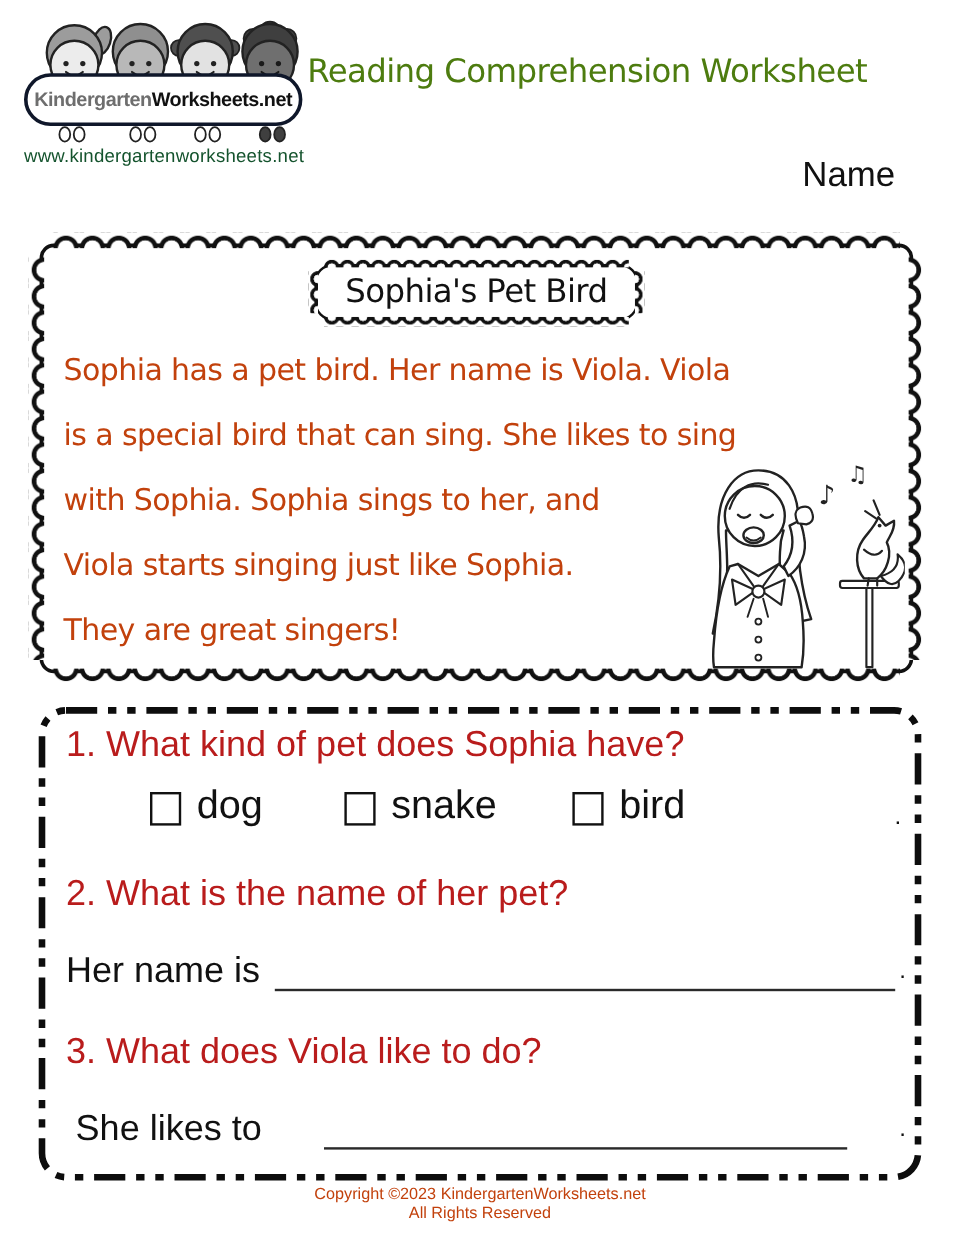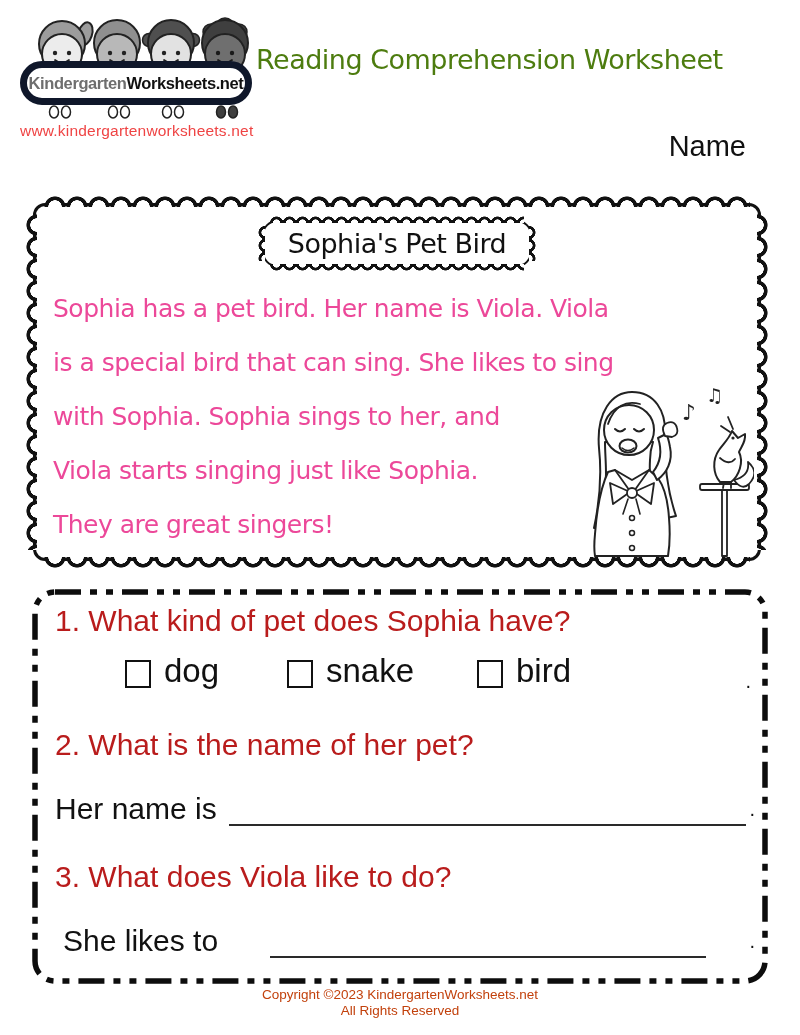--- a/index.html
+++ b/index.html
@@ -2,27 +2,27 @@
 <html><head>
 <meta charset="utf-8">
 <style>
   html,body { margin:0; padding:0; background:#fff; }
   body { width:800px; height:1035px; position:relative; font-family:"Liberation Sans", sans-serif; color:#111; overflow:hidden; }
 
   
   .logo { position:absolute; left:18px; top:6px; width:240px; height:134px; }
   .kids-svg { position:absolute; left:0; top:2px; width:240px; height:72px; z-index:1; }
   .banner { position:absolute; left:2px; top:55px; width:232px; height:44px; box-sizing:border-box;
-            background:#fff; border:7px solid #0f172a; border-radius:24px; z-index:2;
+            background:#fff; border:3px solid #0f172a; border-radius:24px; z-index:2;
             display:flex; align-items:center; justify-content:center; white-space:nowrap;
             font-weight:bold; font-size:16.5px; letter-spacing:-0.4px; }
   .banner .p1 { color:#6e6e6e; }
   .banner .p2 { color:#111; }
   .feet-svg { position:absolute; left:0; top:98px; width:240px; height:16px; z-index:1; }
-  .logo-url { position:absolute; left:2px; top:116px; font-size:15.5px; color:#ef4444; letter-spacing:0.2px; }
+  .logo-url { position:absolute; left:2px; top:116px; font-size:15.5px; color:#14532d; letter-spacing:0.2px; }
 
   
   .main-title { position:absolute; left:256px; top:44px; width:500px; margin:0;
                 font-family:"DejaVu Sans", sans-serif; font-weight:400;
                 font-size:27px; letter-spacing:-0.5px; color:#4d7c0f; }
   .name-row { position:absolute; left:408px; top:130px; width:338px; display:flex; align-items:flex-end;flex-direction:column; }
   .name-label { font-size:29px; }
   .name-line { flex:1; height:34px; margin-left:10px; border-bottom:2px solid #1a1a1a; }
 
   
@@ -56,21 +56,21 @@
 
   
   .story-box { position:absolute; left:33px; top:203px; width:728px; height:358px; box-sizing:border-box;
                background:#fff; border:3px solid #111; border-radius:12px; }
   .story-label-wrap { position:absolute; left:0; top:14px; width:100%; text-align:center; }
   .story-label { position:relative; display:inline-block; background:#fff;
                  border:2.5px solid #111; border-radius:15px; padding:6px 24px;
                  font-family:"DejaVu Sans", sans-serif; font-size:27px; letter-spacing:-0.5px; }
   .story-text { position:absolute; left:17px; top:76px; width:705px;
                 font-family:"DejaVu Sans", sans-serif; font-size:25px; letter-spacing:-0.5px;
-                line-height:54px; color:#ec4899; }
+                line-height:54px; color:#c2410c; }
   .illustration { position:absolute; right:4px; bottom:-2px; width:184px; height:176px; }
 
   
   .q-box { position:absolute; left:31px; top:588px; width:738px; height:397px; }
   .q-border { position:absolute; left:0; top:0; }
   .q-text { position:absolute; left:24px; margin:0; font-size:30px; font-weight:400; color:#b91c1c; }
   .q1-text { top:16px; }
   .q2-text { top:140px; }
   .q3-text { top:272px; }
   .options-row { position:absolute; left:0; top:64px; width:100%; height:46px; }

